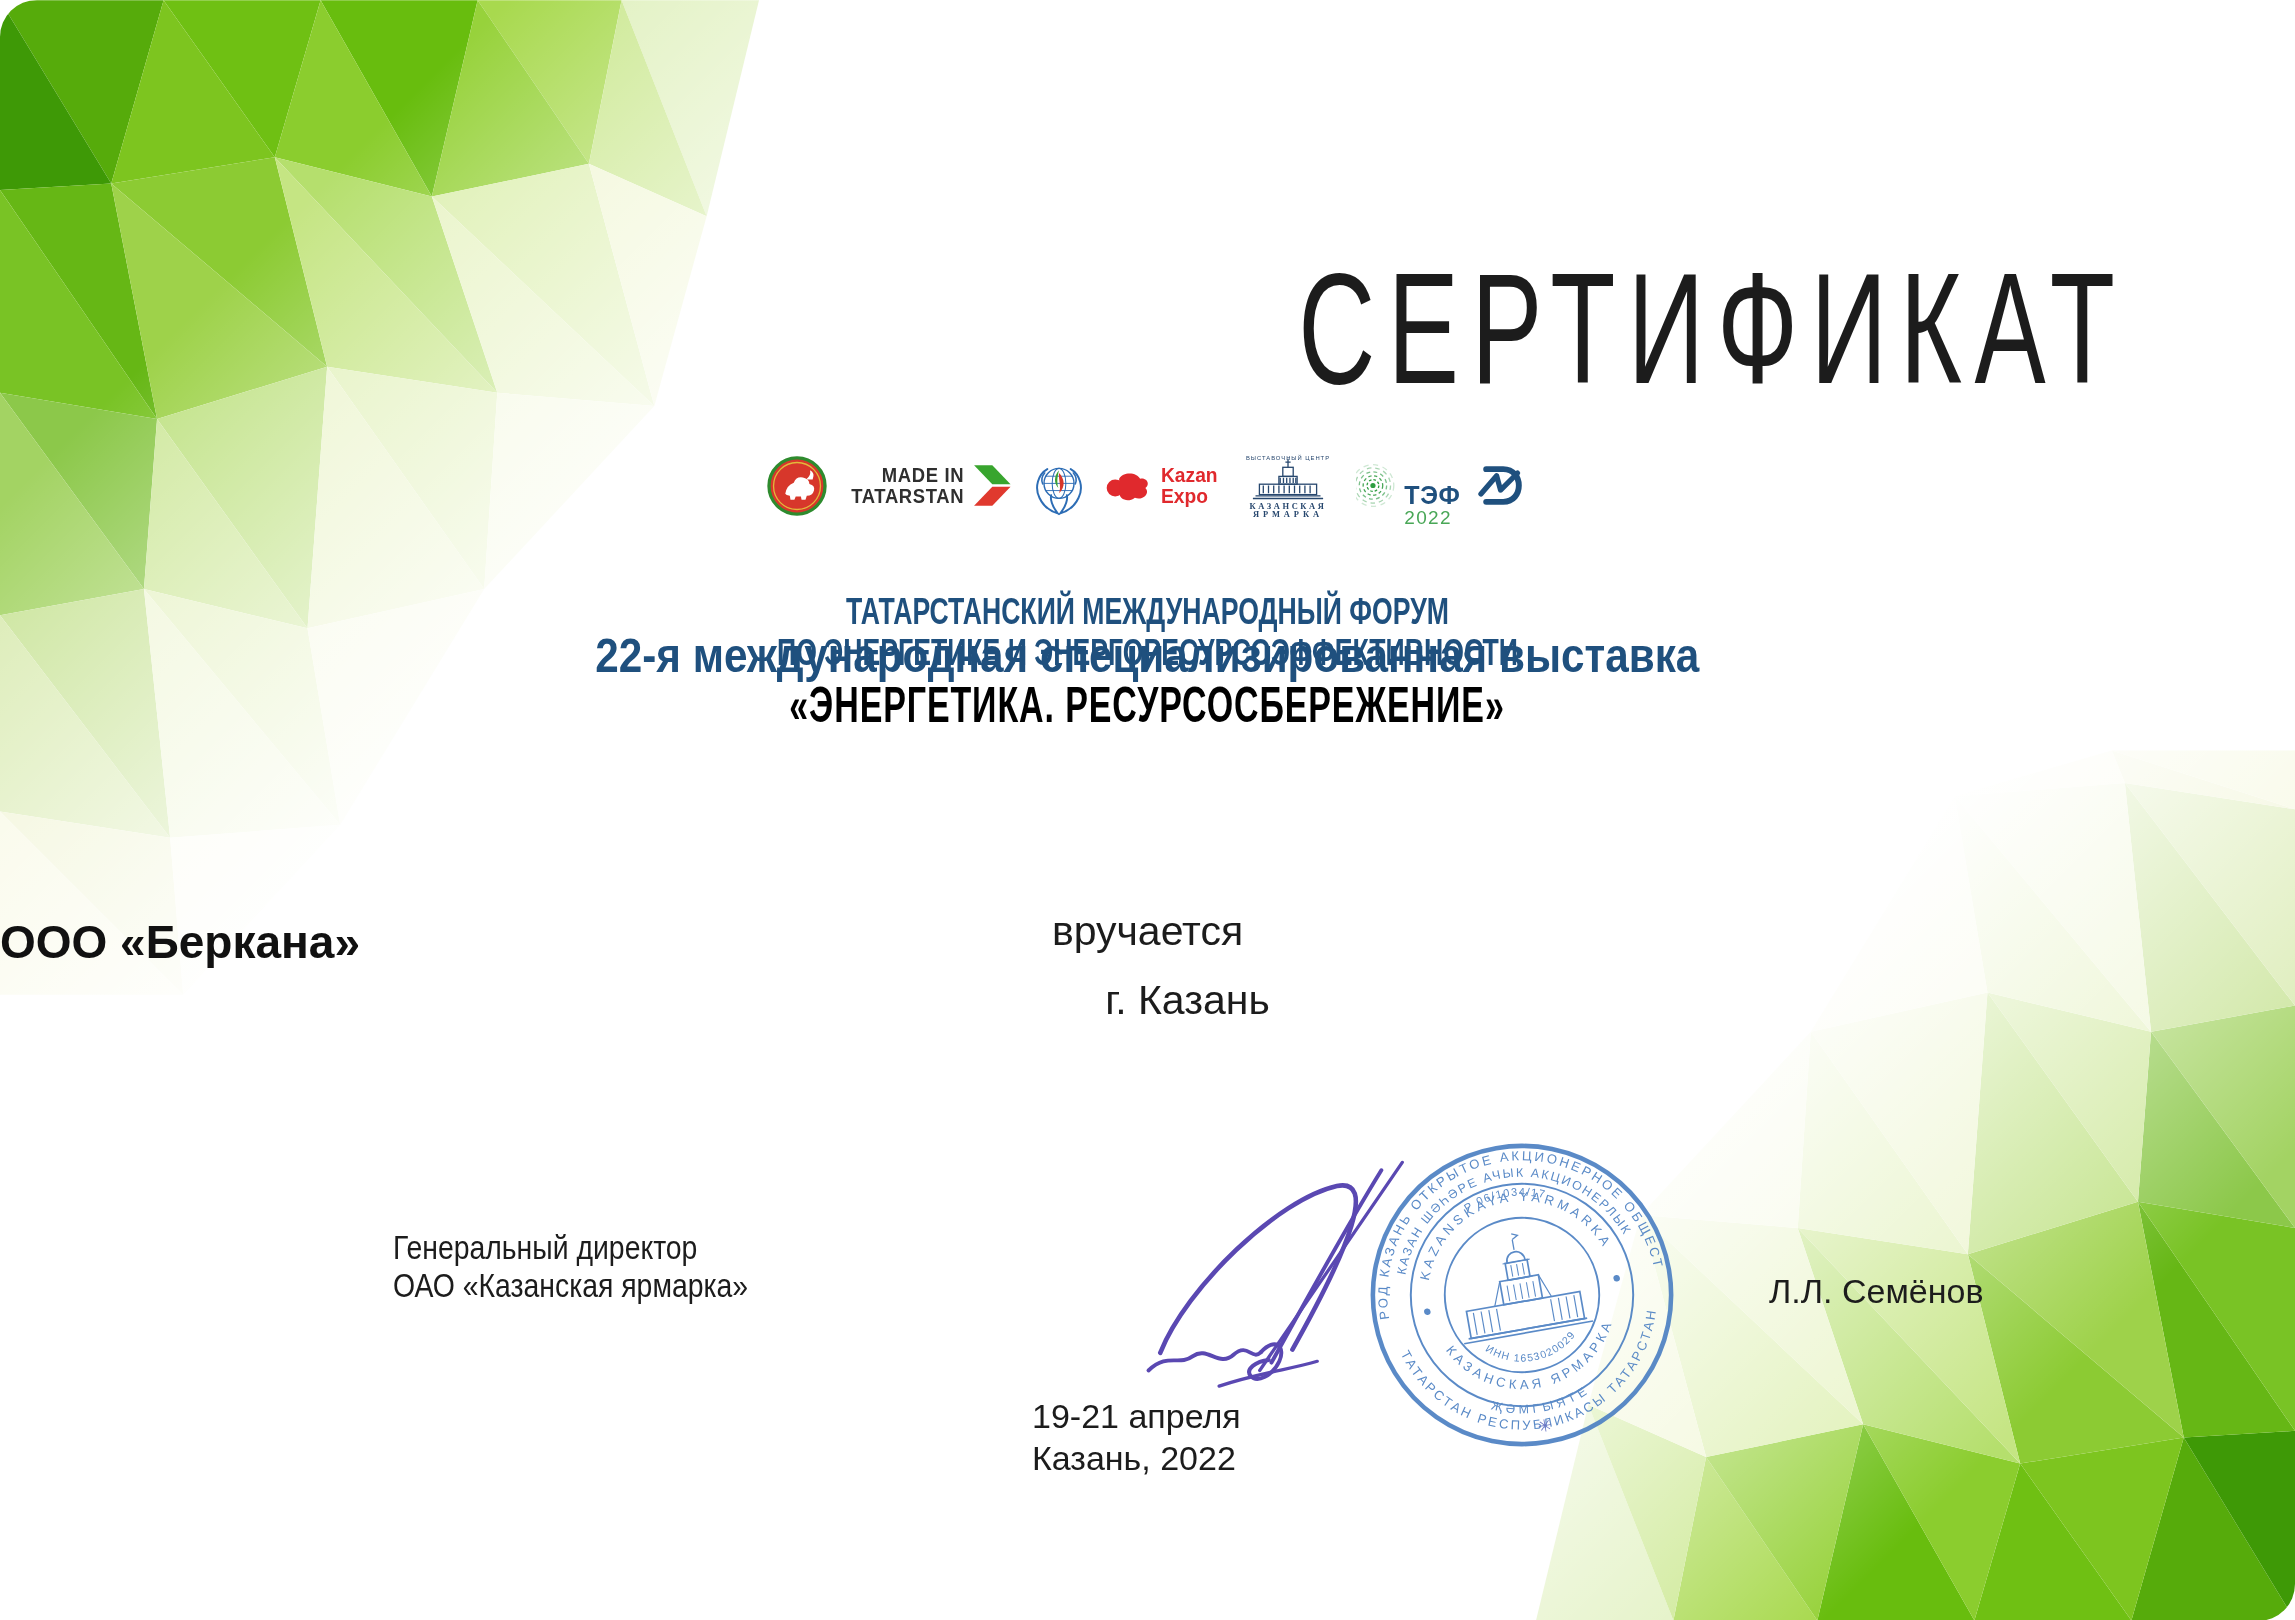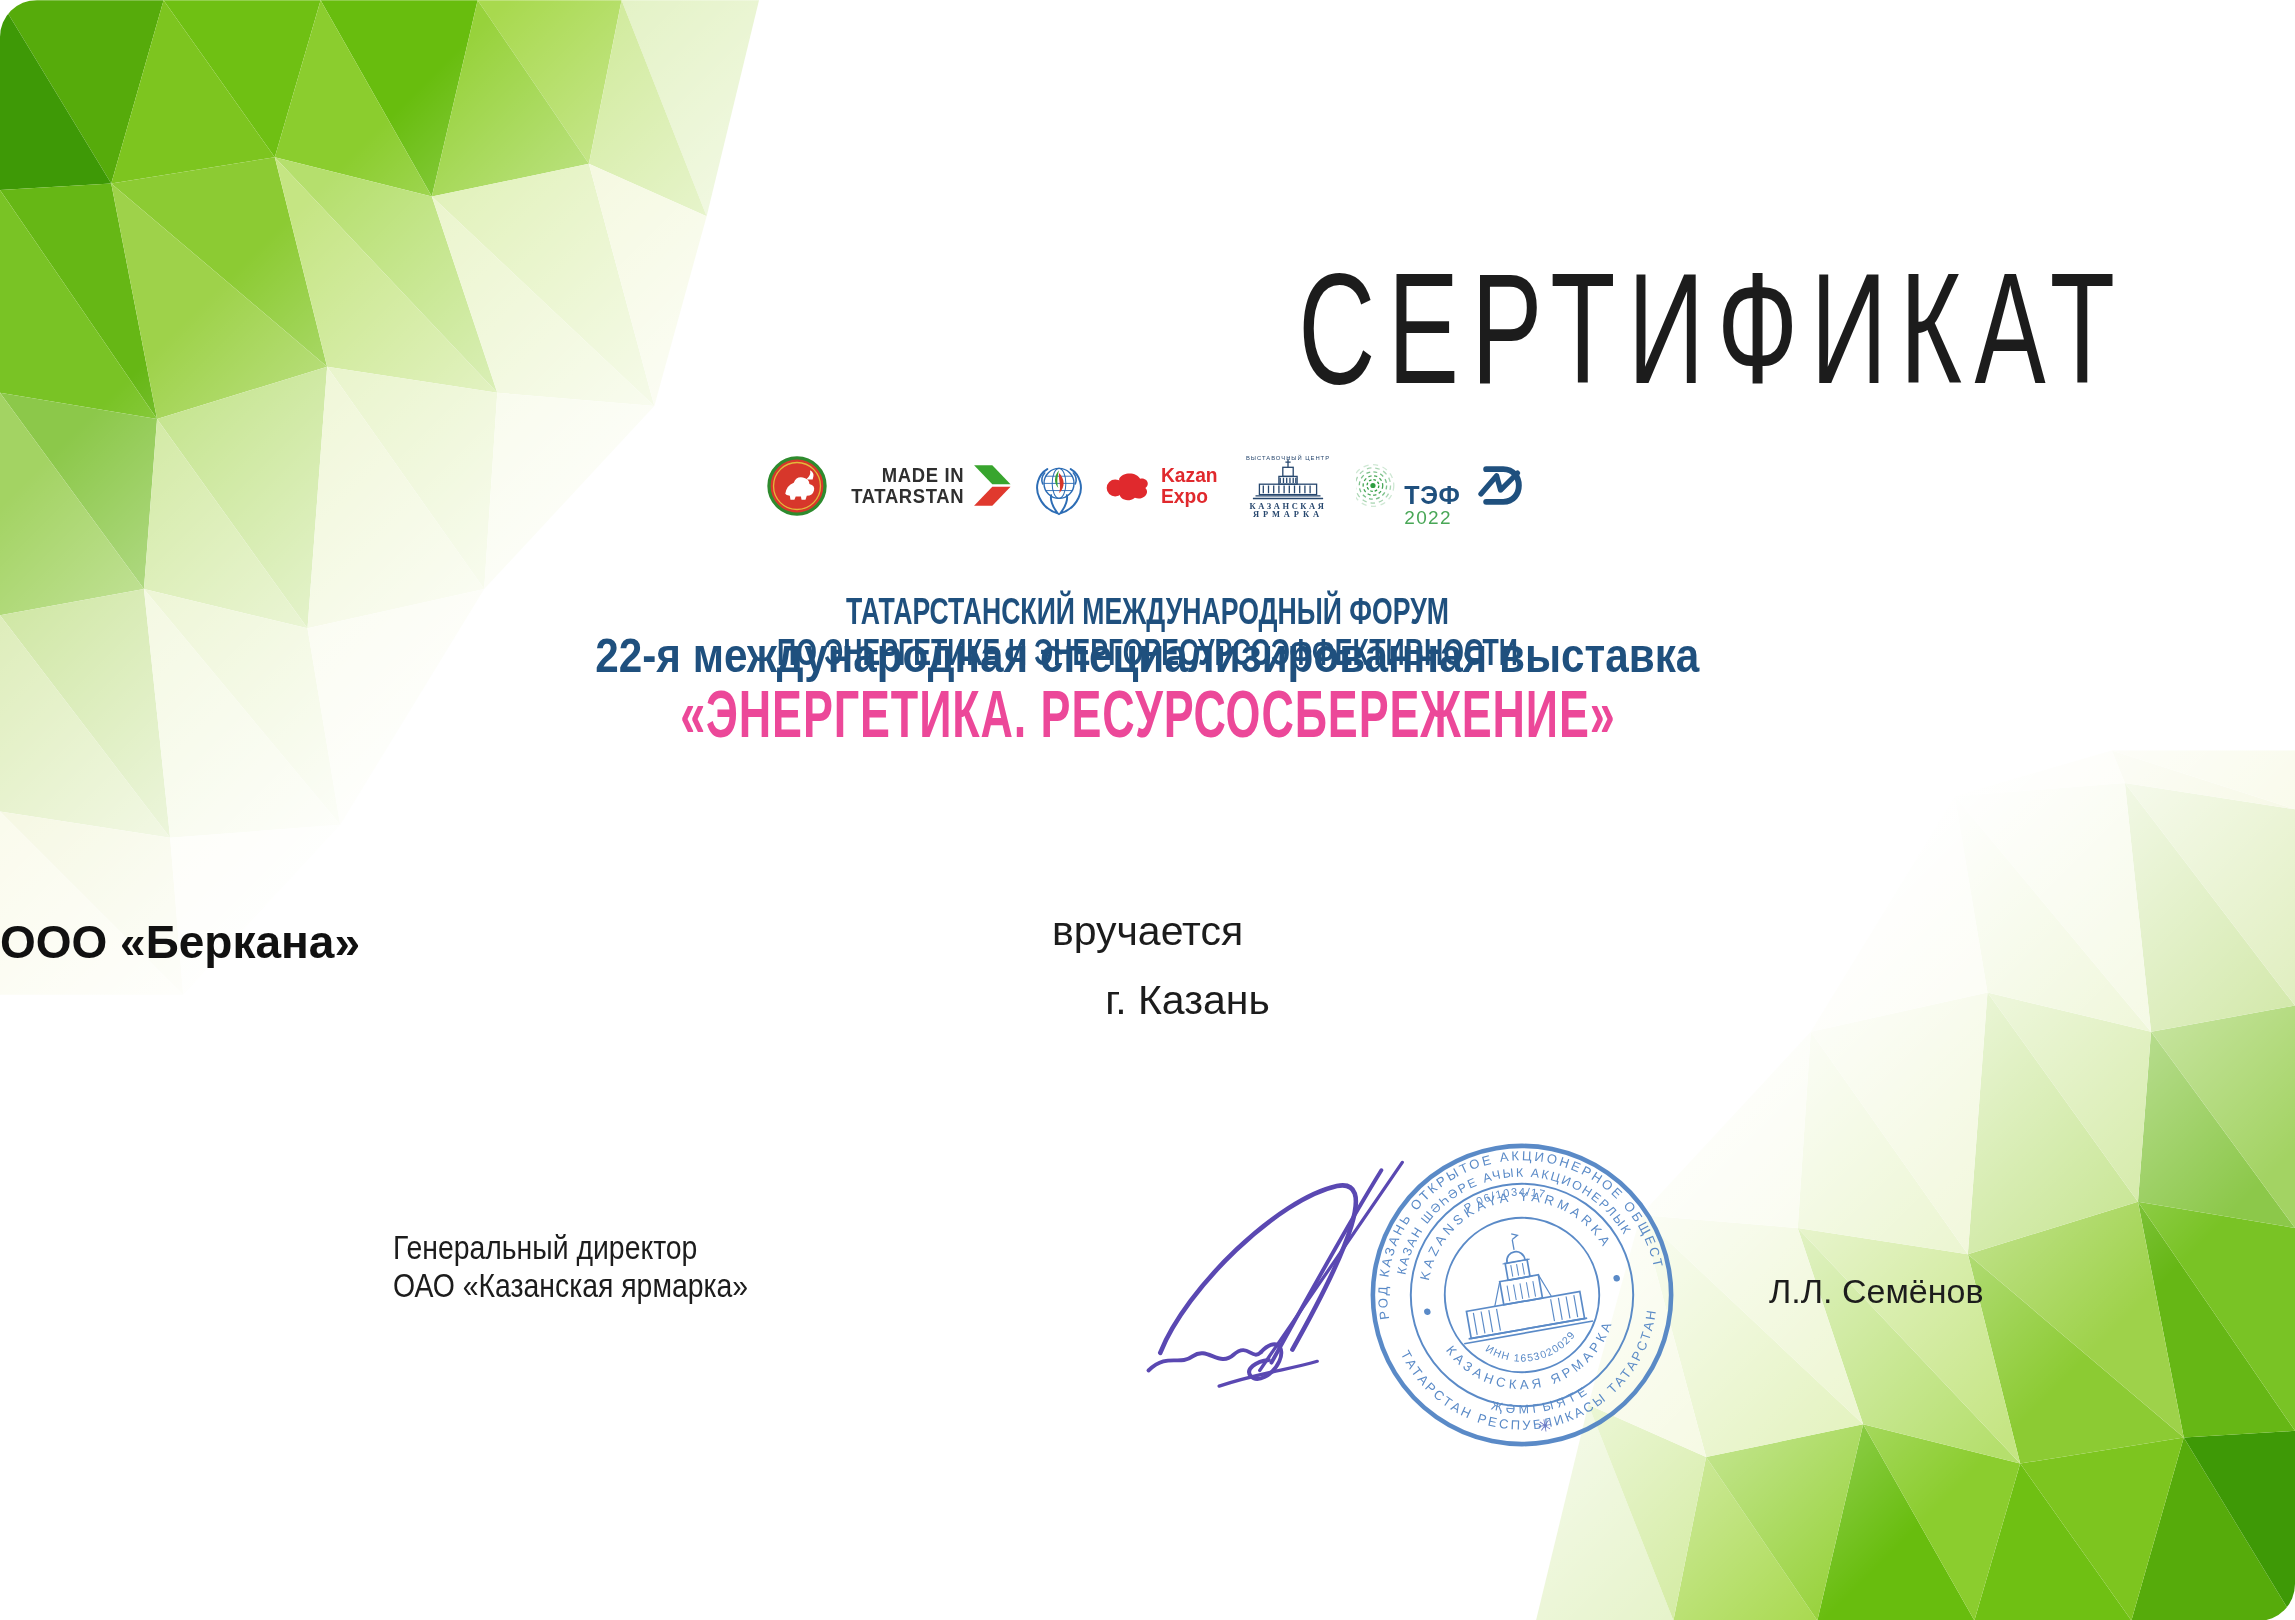--- a/index.html
+++ b/index.html
@@ -30,22 +30,22 @@
   .tef-text{line-height:1.0;margin-top:38px;}
   .tef-name{font-weight:700;color:#1f507e;font-size:25px;letter-spacing:0.7px;}
   .tef-year{color:#49a757;font-size:19px;font-weight:400;letter-spacing:1.3px;}
   
   .forum{left:0;top:550px;width:100%;text-align:center;color:#1f507e;font-weight:700;
          font-size:37px;line-height:41px;white-space:pre-line;}
   .forum-inner{display:inline-block;transform:scaleX(0.72);}
   .expo-line1{left:0;top:630px;width:100%;text-align:center;color:#1f507e;font-weight:700;
               font-size:48px;line-height:1.1;white-space:nowrap;}
   .expo-line1-inner{display:inline-block;transform:scaleX(0.88);}
-  .expo-line2{left:0;top:677px;width:100%;text-align:center;color:#ec4899;font-weight:700;
-              font-size:66px;line-height:1.15;white-space:nowrap;}
+  .expo-line2{left:0;top:677px;width:100%;text-align:center;color:#000000;font-weight:700;
+              font-size:50px;line-height:1.15;white-space:nowrap;}
   .expo-line2-inner{display:inline-block;transform:scaleX(0.68);letter-spacing:1.3px;}
   
   .presented{left:0;top:872px;width:100%;text-align:center;font-size:41px;color:#1c1c1c;margin-top:36px;}
   .recipient{left:0;top:915px;width:100%;font-size:46px;font-weight:700;color:#111;}
   .city{left:0;top:977px;width:100%;text-align:center;font-size:41px;color:#1c1c1c;padding-left:40px;}
   
   .role{left:393px;top:1229px;font-size:33px;line-height:38px;color:#1c1c1c;
         transform:scaleX(0.86);transform-origin:left top;white-space:nowrap;}
   .signer-name{left:1769px;top:1272px;font-size:34px;color:#1c1c1c;white-space:nowrap;}
   .dates{left:1032px;top:1395px;font-size:34px;line-height:42px;color:#1c1c1c;white-space:nowrap;}
@@ -284,15 +284,19 @@
       <path stroke-width="7" d="M60,305 C100,205 240,70 330,50 C390,38 352,140 262,300"></path>
       <path stroke-width="6" d="M398,26 C340,120 280,230 230,320"></path>
       <path stroke-width="5" d="M430,14 L212,332"></path>
       <path stroke-width="6" d="M42,332 C72,304 88,326 110,310 C132,294 150,328 172,308 C194,288 200,318 214,304"></path>
       <path stroke-width="6" d="M214,304 C236,280 252,296 242,318 C232,340 208,352 198,340 C190,330 206,318 226,316"></path>
       <path stroke-width="5" d="M150,356 C210,336 260,330 300,318"></path>
     </g>
   </svg>
 
   <div class="abs signer-name">Л.Л. Семёнов</div>
+  <div class="abs dates">
+    <div>19-21 апреля</div>
+    <div>Казань, 2022</div>
+  </div>
 
 </div>
 
 
 </body></html>

